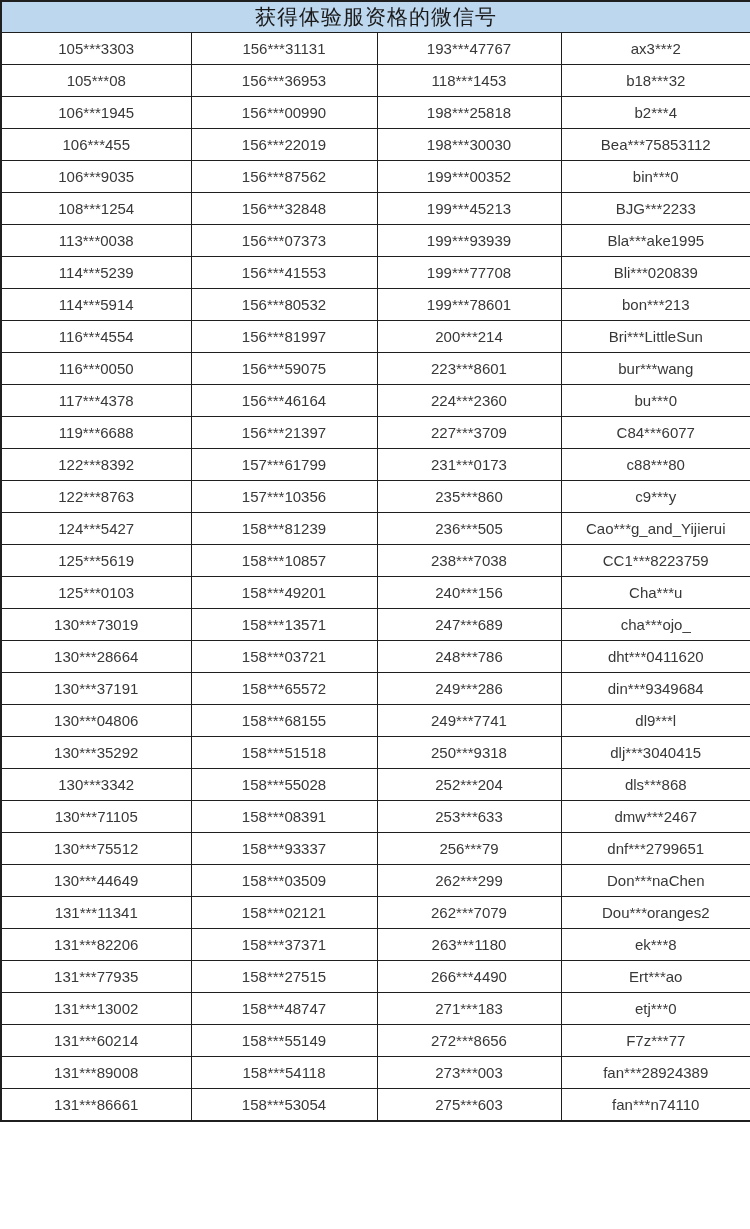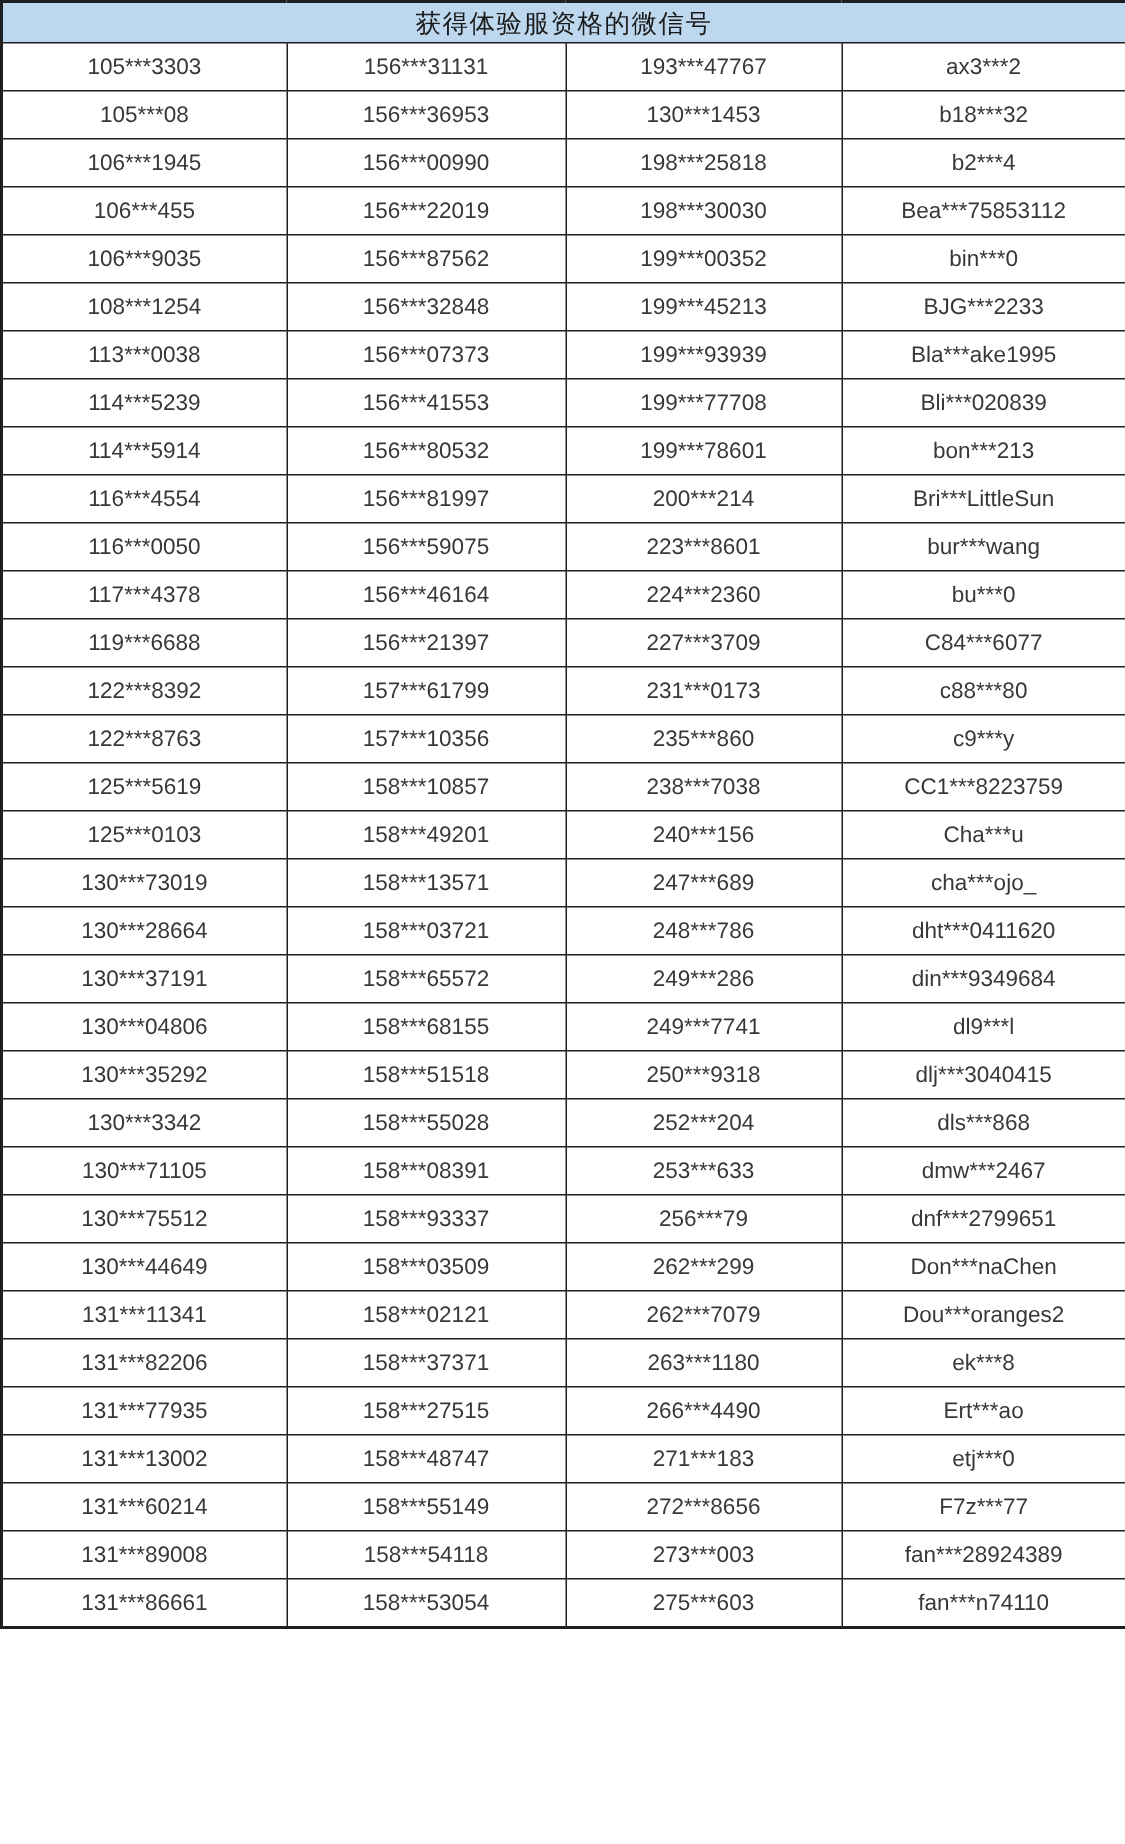--- a/index.html
+++ b/index.html
@@ -26,21 +26,21 @@
     border: 1px solid var(--border-color, #1f1f1f);
     text-align: center;
     vertical-align: middle;
     overflow: hidden;
     white-space: nowrap;
   }
   table.winners-table th.title-cell {
     height: 24px;
     background: var(--header-bg, #BDD7EE);
     color: var(--header-text, #1a1a1a);
-    font-size: 17px;
+    font-size: 21px;
     font-weight: 500;
     letter-spacing: 1px;
   }
   table.winners-table td {
     height: 29px;
     background: var(--row-bg, #ffffff);
     color: var(--cell-text, #383838);
     font-size: 15px;
   }
   col.c1 { width: 190px; }
@@ -67,21 +67,21 @@
     <tbody id="table-body">
         <tr>
           <td>105***3303</td>
           <td>156***31131</td>
           <td>193***47767</td>
           <td>ax3***2</td>
         </tr>
         <tr>
           <td>105***08</td>
           <td>156***36953</td>
-          <td>130***1453</td>
+          <td>118***1453</td>
           <td>b18***32</td>
         </tr>
         <tr>
           <td>106***1945</td>
           <td>156***00990</td>
           <td>198***25818</td>
           <td>b2***4</td>
         </tr>
         <tr>
           <td>106***455</td>
@@ -147,20 +147,26 @@
           <td>122***8392</td>
           <td>157***61799</td>
           <td>231***0173</td>
           <td>c88***80</td>
         </tr>
         <tr>
           <td>122***8763</td>
           <td>157***10356</td>
           <td>235***860</td>
           <td>c9***y</td>
+        </tr>
+        <tr>
+          <td>124***5427</td>
+          <td>158***81239</td>
+          <td>236***505</td>
+          <td>Cao***g_and_Yijierui</td>
         </tr>
         <tr>
           <td>125***5619</td>
           <td>158***10857</td>
           <td>238***7038</td>
           <td>CC1***8223759</td>
         </tr>
         <tr>
           <td>125***0103</td>
           <td>158***49201</td>

